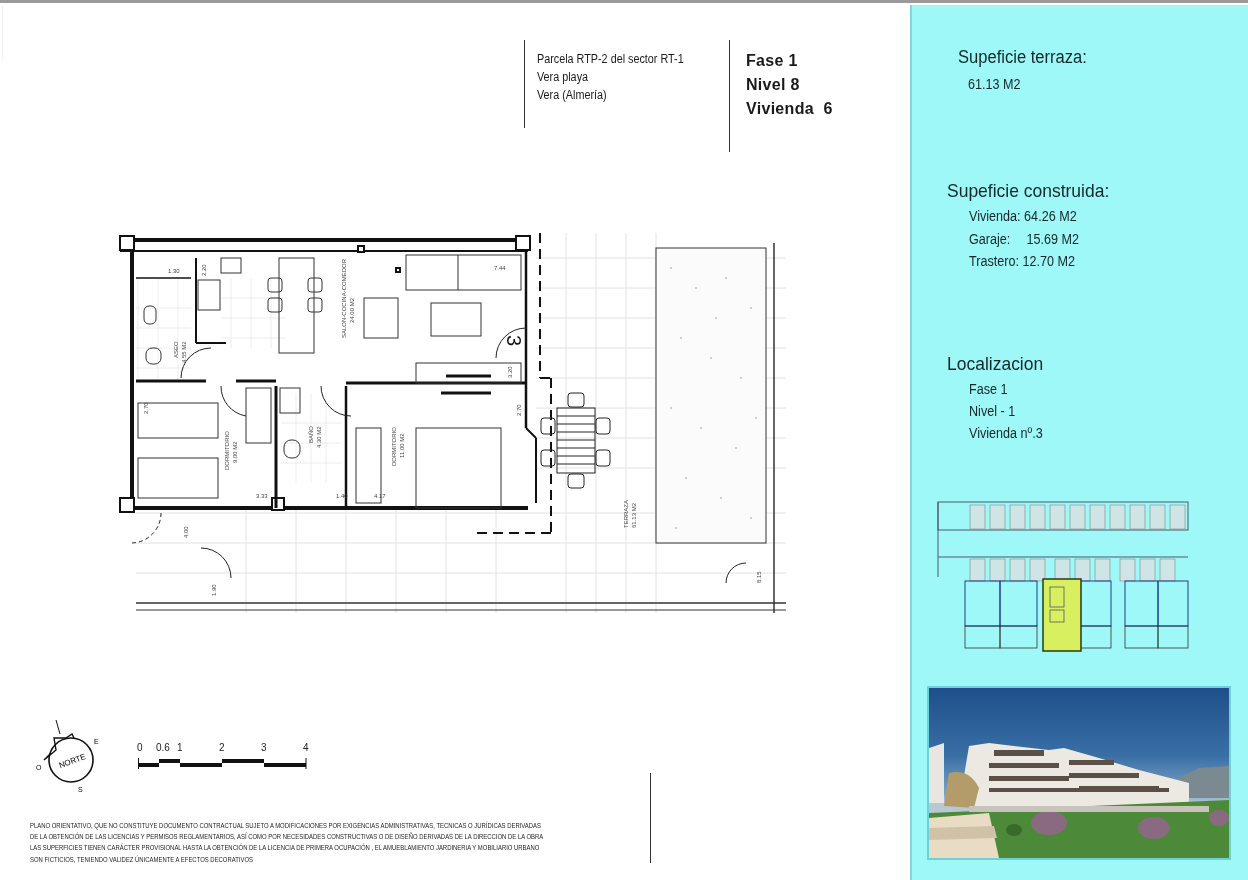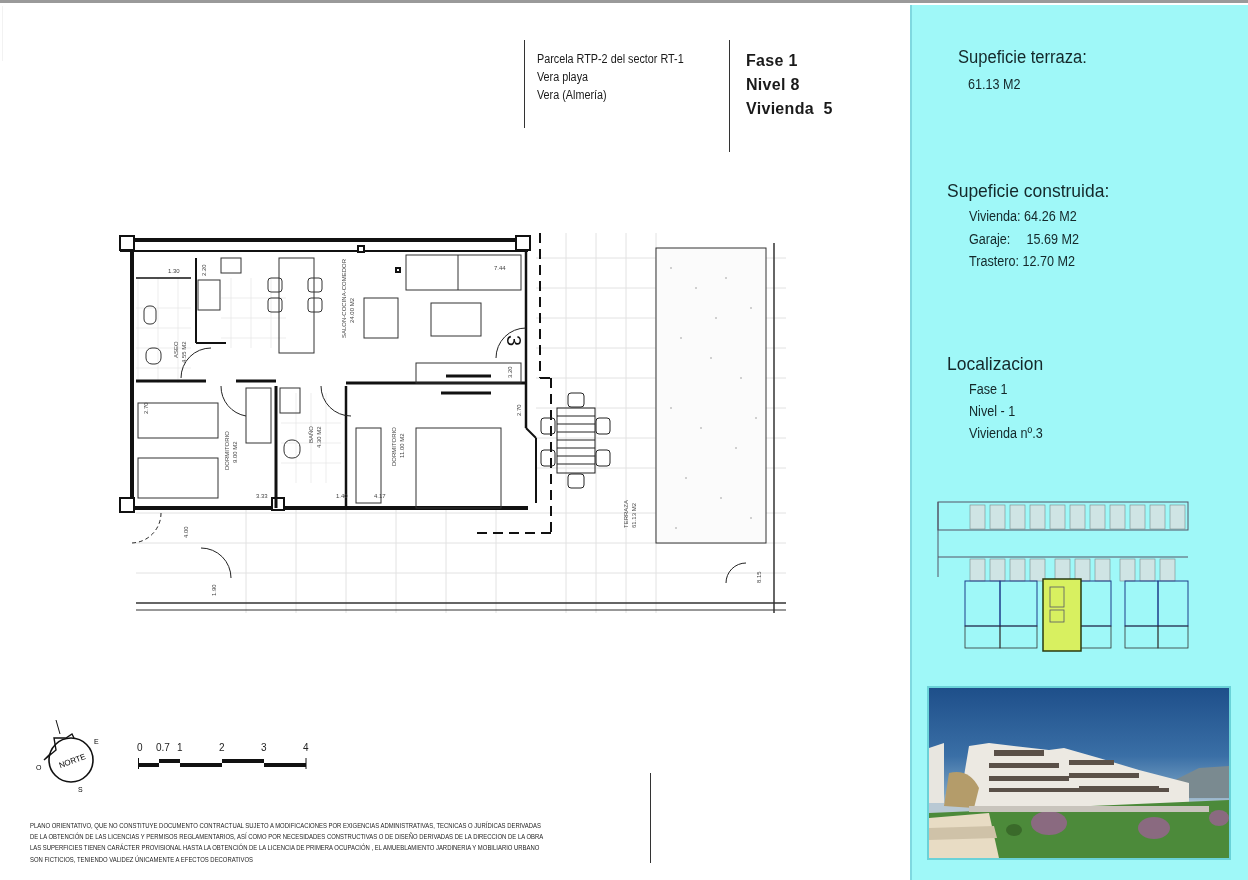--- a/index.html
+++ b/index.html
@@ -44,21 +44,21 @@
 <div class="vline" style="left:524px;top:40px;height:88px;"></div>
 <div class="header-block" style="left:537px;top:50px;">
   <div>Parcela RTP-2 del sector RT-1</div>
   <div>Vera playa</div>
   <div>Vera (Almería)</div>
 </div>
 <div class="vline" style="left:729px;top:40px;height:112px;"></div>
 <div class="header-bold" style="left:746px;top:49px;">
   <div>Fase 1</div>
   <div>Nivel 8</div>
-  <div style="white-space:pre">Vivienda  5</div>
+  <div style="white-space:pre">Vivienda  6</div>
 </div>
 
 <svg class="plan" viewBox="0 0 690 400" xmlns="http://www.w3.org/2000/svg">
   <g stroke="#e2e2e2" stroke-width="1">
     <line x1="40" y1="295" x2="690" y2="295"></line>
       <line x1="40" y1="325" x2="690" y2="325"></line>
       <line x1="40" y1="355" x2="690" y2="355"></line>
     <line x1="440" y1="40" x2="690" y2="40"></line>
       <line x1="440" y1="70" x2="690" y2="70"></line>
       <line x1="440" y1="100" x2="690" y2="100"></line>
@@ -240,21 +240,21 @@
   <path d="M25 45 L18 52 L30 42 L28 30 L40 30 L46 26 L48 30" fill="none" stroke="#111" stroke-width="1.4"></path>
   <line x1="34" y1="26" x2="30" y2="12" stroke="#111" stroke-width="1"></line>
   <text x="32" y="56" font-size="8" font-family="Liberation Sans, sans-serif" transform="rotate(-20 45 52)">NORTE</text>
   <text x="68" y="36" font-size="7" font-family="Liberation Sans, sans-serif">E</text>
   <text x="10" y="62" font-size="7" font-family="Liberation Sans, sans-serif">O</text>
   <text x="52" y="84" font-size="7" font-family="Liberation Sans, sans-serif">S</text>
 </svg>
 
 <div class="scalebar">
   <span class="scale-label" style="left:7px">0</span>
-  <span class="scale-label" style="left:26px">0.7</span>
+  <span class="scale-label" style="left:26px">0.6</span>
   <span class="scale-label" style="left:47px">1</span>
   <span class="scale-label" style="left:89px">2</span>
   <span class="scale-label" style="left:131px">3</span>
   <span class="scale-label" style="left:173px">4</span>
   <svg style="position:absolute;left:8px;top:14px" width="172" height="14" xmlns="http://www.w3.org/2000/svg">
     <rect x="0" y="7" width="21" height="4" fill="#111"></rect>
     <rect x="21" y="3" width="21" height="4" fill="#111"></rect>
     <rect x="42" y="7" width="42" height="4" fill="#111"></rect>
     <rect x="84" y="3" width="42" height="4" fill="#111"></rect>
     <rect x="126" y="7" width="42" height="4" fill="#111"></rect>

